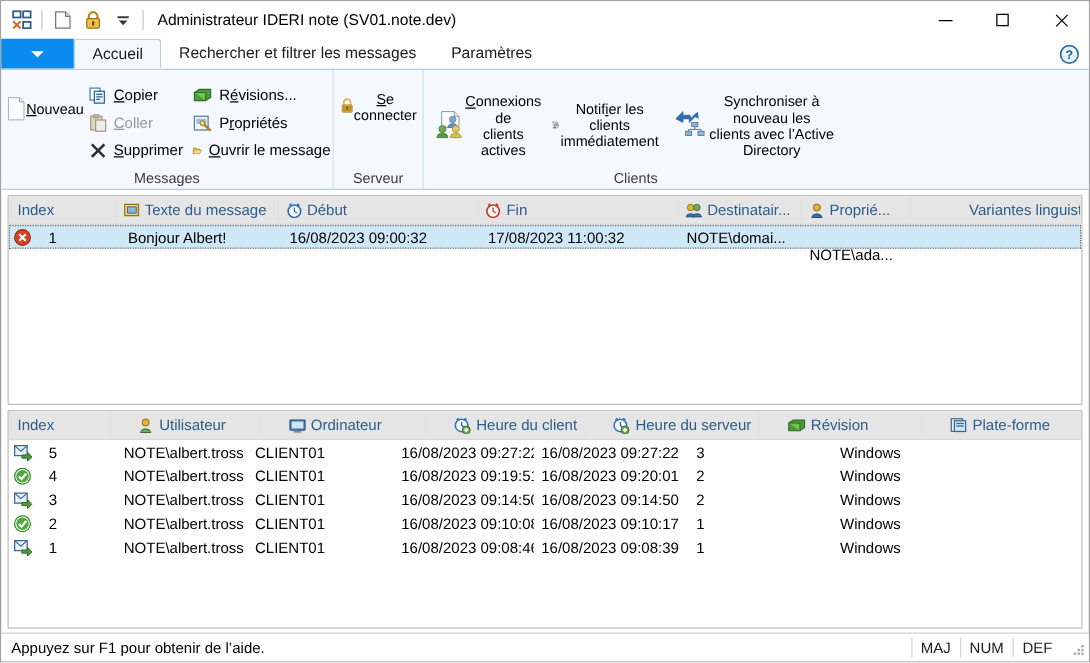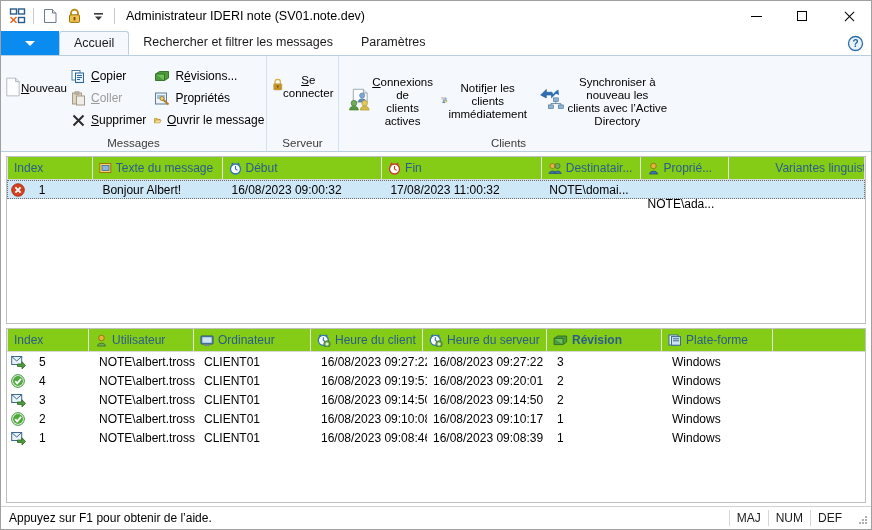--- a/index.html
+++ b/index.html
@@ -97,21 +97,21 @@
 
   
   .pane{
     box-sizing:border-box;background:#ffffff;border:1px solid #c0c0c0;
     margin:4px 5px 0 5px;display:flex;flex-direction:column;overflow:hidden;
   }
   .pane-top{flex:0 0 168px;height:168px;}
   .pane-bottom{flex:1 1 auto;margin-bottom:3px;}
   .hdr{
     display:flex;height:22px;flex:0 0 22px;align-items:center;
-    background:#84cc16;border-bottom:1px solid #d8d8d8;
+    background:#e5e5e5;border-bottom:1px solid #d8d8d8;justify-content:space-between;
   }
   .hcell{
     display:flex;align-items:center;gap:4px;height:22px;box-sizing:border-box;
     padding:0 6px;font-size:12px;color:#2b5d8b;white-space:nowrap;overflow:hidden;
     border-right:1px solid #e2e2e2;
   }
   .hcell:first-child{border-left:1px solid #e2e2e2;}
   .rows{flex:1;overflow:hidden;}
   .row{display:flex;height:19px;align-items:center;font-size:12px;box-sizing:border-box;}
   .row.selected{background:#cfe8f8;outline:1px dotted #6d6d6d;outline-offset:-1px;}
@@ -442,21 +442,21 @@
       <div class="hcell" style="width:124px;">
         <svg width="14" height="13" viewBox="0 0 14 13">
           <circle cx="6.3" cy="6.3" r="5" fill="#ffffff" stroke="#2f6fb5" stroke-width="1.2"></circle>
           <path d="M6.3 3.3 V6.3 L8.4 7.7" stroke="#2f6fb5" stroke-width="1.1" fill="none"></path>
           <path d="M2.3 2 L4 0.6 M10.3 2 L8.6 0.6" stroke="#2f6fb5" stroke-width="1.2"></path>
           <circle cx="10" cy="10" r="3.2" fill="#6fae55" stroke="#3d6a28" stroke-width="0.8"></circle>
           <path d="M8.4 10 L11.6 10 M10 8.4 L10 11.6" stroke="#fff" stroke-width="1.1"></path>
         </svg>
         <span>Heure du serveur</span>
       </div>
-      <div class="hcell" style="width:115px;font-weight:bold;">
+      <div class="hcell" style="width:115px;">
         <svg width="15" height="13" viewBox="0 0 15 13">
           <path d="M1 4.4 L4.6 2 L13.6 2 L13.6 8 L10 10.6 L1 10.6 Z" fill="#4f9a3c" stroke="#2f6b22" stroke-width="0.9"></path>
           <path d="M1 4.4 L10 4.4 L10 10.6" fill="#6fc257" stroke="#2f6b22" stroke-width="0.9"></path>
         </svg>
         <span>Révision</span>
       </div>
       <div class="hcell" style="width:111px;">
         <svg width="14" height="13" viewBox="0 0 14 13">
           <rect x="1" y="1" width="9" height="10" fill="#eaf2fa" stroke="#3d688f" stroke-width="1"></rect>
           <rect x="3.5" y="2.6" width="9" height="8.6" fill="#cfe4f5" stroke="#3d688f" stroke-width="1"></rect>

